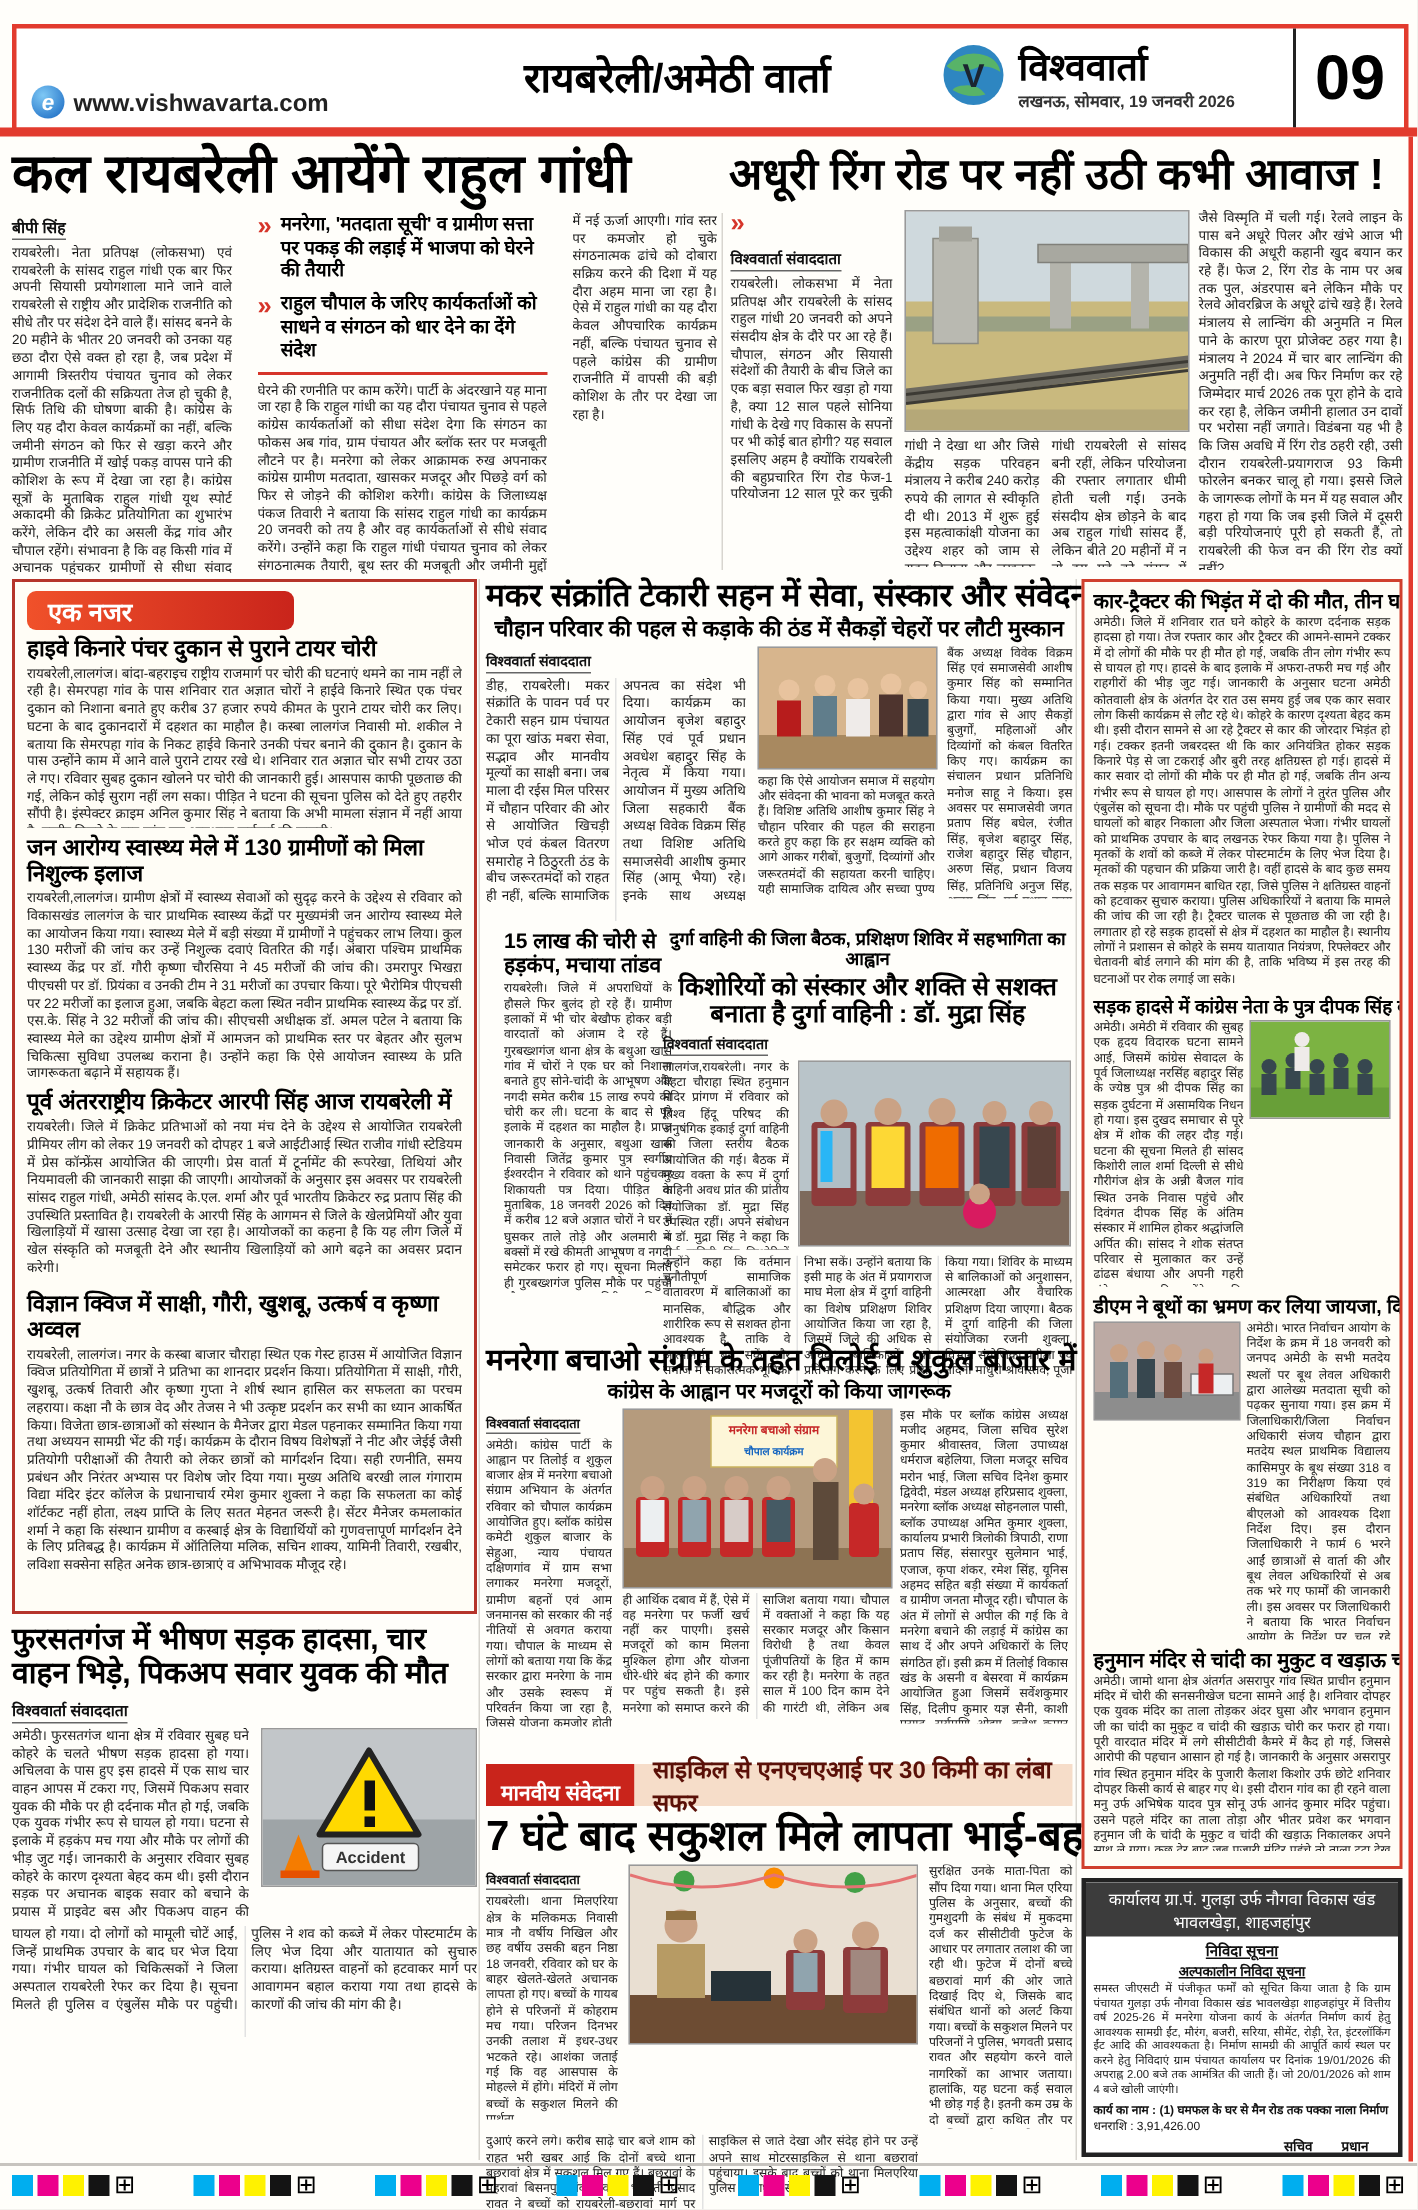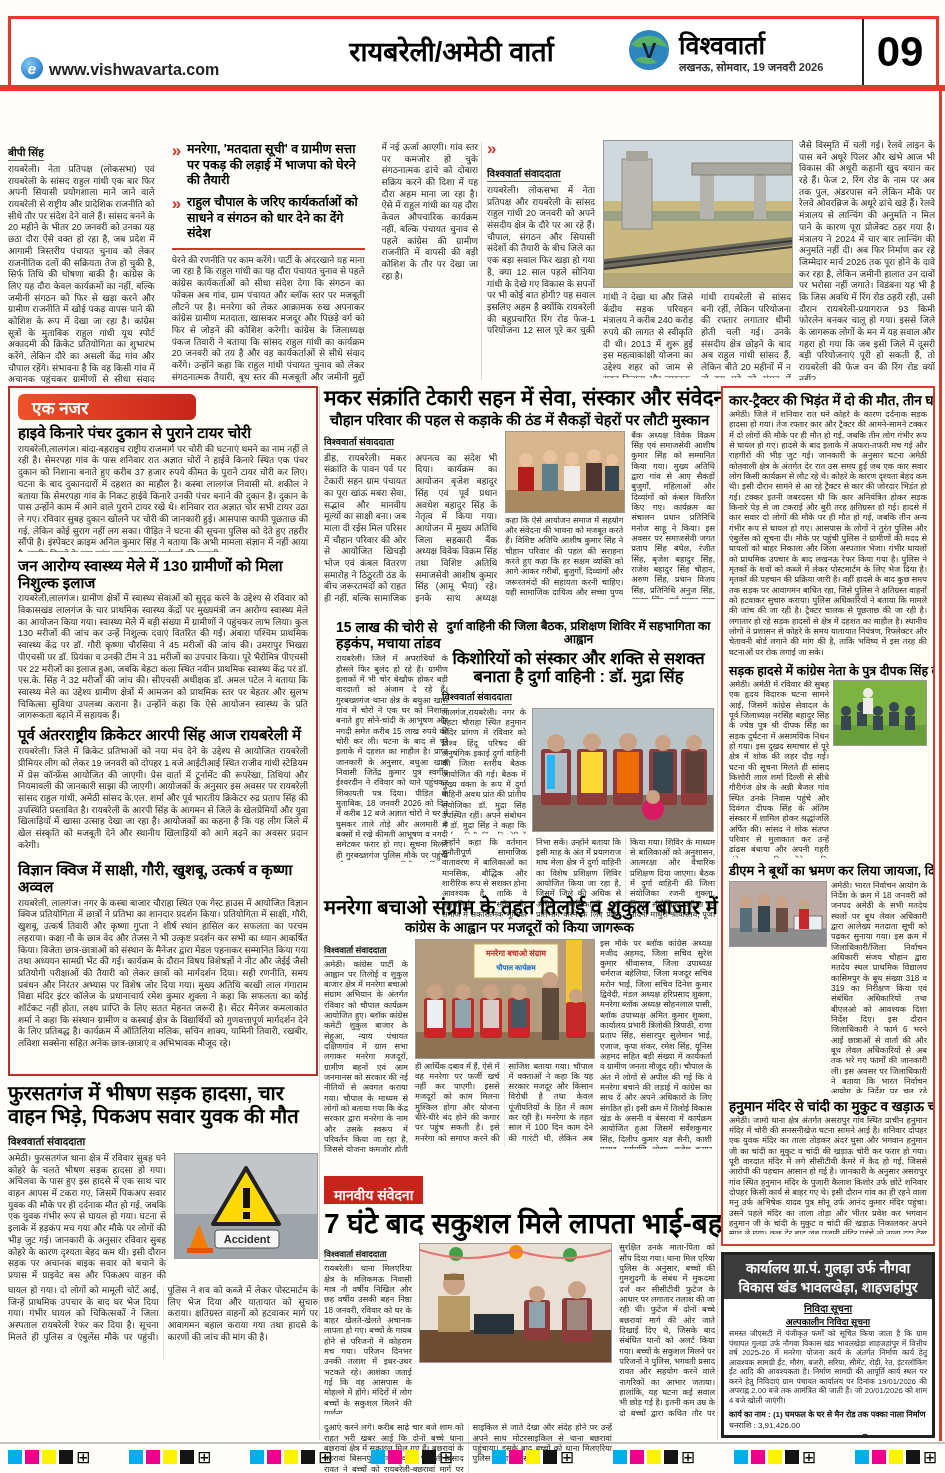--- a/index.html
+++ b/index.html
@@ -54,20 +54,22 @@
         <span style="font-size:11px;font-weight:bold;color:#333">लखनऊ, सोमवार, 19 जनवरी 2026</span>
       </span>
     </div>
     <div style="width:72px;border-left:2px solid #222;display:flex;align-items:center;justify-content:center">
       <span class="hl" style="font-size:42px">09</span>
     </div>
   </div>
   <div class="abs" style="left:0;top:85px;width:945px;height:6px;background:#e23b2e"></div>
   <div class="abs" style="left:939px;top:91px;width:3px;height:1350px;background:#e23b2e"></div>
 
+  <div class="abs hl nw" style="left:8px;top:96px;width:472px;font-size:36px">कल रायबरेली आयेंगे राहुल गांधी</div>
+  <div class="abs hl nw" style="left:486px;top:101px;width:450px;font-size:29px">अधूरी रिंग रोड पर नहीं उठी कभी आवाज !</div>
 
   <div class="abs" style="left:8px;top:142px;width:470px;height:240px;display:flex;gap:17px">
     <div style="width:152px">
       <span class="by">बीपी सिंह</span>
       <div class="bd" style="height:220px">रायबरेली। नेता प्रतिपक्ष (लोकसभा) एवं रायबरेली के सांसद राहुल गांधी एक बार फिर अपनी सियासी प्रयोगशाला माने जाने वाले रायबरेली से राष्ट्रीय और प्रादेशिक राजनीति को सीधे तौर पर संदेश देने वाले हैं। सांसद बनने के 20 महीने के भीतर 20 जनवरी को उनका यह छठा दौरा ऐसे वक्त हो रहा है, जब प्रदेश में आगामी त्रिस्तरीय पंचायत चुनाव को लेकर राजनीतिक दलों की सक्रियता तेज हो चुकी है, सिर्फ तिथि की घोषणा बाकी है। कांग्रेस के लिए यह दौरा केवल कार्यक्रमों का नहीं, बल्कि जमीनी संगठन को फिर से खड़ा करने और ग्रामीण राजनीति में खोई पकड़ वापस पाने की कोशिश के रूप में देखा जा रहा है। कांग्रेस सूत्रों के मुताबिक राहुल गांधी यूथ स्पोर्ट अकादमी की क्रिकेट प्रतियोगिता का शुभारंभ करेंगे, लेकिन दौरे का असली केंद्र गांव और चौपाल रहेंगे। संभावना है कि वह किसी गांव में अचानक पहुंचकर ग्रामीणों से सीधा संवाद करेंगे। मनरेगा, रोजगार, पंचायतों की भूमिका, मतदाता सूची, 'वोट की चोरी' और लोकतांत्रिक संस्थाओं के कमजोर होने जैसे मुद्दों को सामने रखकर भाजपा सरकार को</div>
     </div>
     <div style="width:200px">
       <div class="bullets">
         <div class="bull">
             <span class="chev">»</span>
@@ -272,20 +274,23 @@
         <div class="bd8 c2" style="height:84px;margin-top:3px">ही आर्थिक दबाव में हैं, ऐसे में वह मनरेगा पर फर्जी खर्च नहीं कर पाएगी। इससे मजदूरों को काम मिलना मुश्किल होगा और योजना धीरे-धीरे बंद होने की कगार पर पहुंच सकती है। इसे मनरेगा को समाप्त करने की साजिश बताया गया। चौपाल में वक्ताओं ने कहा कि यह सरकार मजदूर और किसान विरोधी है तथा केवल पूंजीपतियों के हित में काम कर रही है। मनरेगा के तहत साल में 100 दिन काम देने की गारंटी थी, लेकिन अब इसे सीमित कर 60 दिन करने या योजना बंद करने की आशंका पैदा हो गई है। इसी कारण कांग्रेस पार्टी जनता के बीच जाकर लोगों को जागरूक कर रही है और उनके अधिकारों की लड़ाई लड़ रही है।</div>
       </div>
       <div class="bd8" style="width:112px;height:210px">इस मौके पर ब्लॉक कांग्रेस अध्यक्ष मजीद अहमद, जिला सचिव सुरेश कुमार श्रीवास्तव, जिला उपाध्यक्ष धर्मराज बहेलिया, जिला मजदूर सचिव मरोन भाई, जिला सचिव दिनेश कुमार द्विवेदी, मंडल अध्यक्ष हरिप्रसाद शुक्ला, मनरेगा ब्लॉक अध्यक्ष सोहनलाल पासी, ब्लॉक उपाध्यक्ष अमित कुमार शुक्ला, कार्यालय प्रभारी त्रिलोकी त्रिपाठी, राणा प्रताप सिंह, संसारपुर सुलेमान भाई, एजाज, कृपा शंकर, रमेश सिंह, यूनिस अहमद सहित बड़ी संख्या में कार्यकर्ता व ग्रामीण जनता मौजूद रही। चौपाल के अंत में लोगों से अपील की गई कि वे मनरेगा बचाने की लड़ाई में कांग्रेस का साथ दें और अपने अधिकारों के लिए संगठित हों। इसी क्रम में तिलोई विकास खंड के असनी व बेसरवा में कार्यक्रम आयोजित हुआ जिसमें सर्वेशकुमार सिंह, दिलीप कुमार यज्ञ सैनी, काशी प्रसाद, सूर्यमणि ओझा, बृजेश कुमार तिवारी आदि लोग मौजूद रहे।</div>
     </div>
   </div>
 
   <div class="abs" style="left:324px;top:1176px;width:391px;height:28px;display:flex;align-items:stretch">
     <div style="background:#c9241b;color:#fff;font-weight:bold;font-size:14px;display:flex;align-items:flex-end;padding:0 10px">
       <span>मानवीय संवेदना</span>
       </div>
+    <div style="background:#f6ddc9;color:#5a1008;font-weight:bold;font-size:16px;flex:1;display:flex;align-items:center;padding:0 12px">
+      <span>साइकिल से एनएचएआई पर 30 किमी का लंबा सफर</span>
+      </div>
   </div>
 
   <div class="abs" style="left:324px;top:1208px;width:391px;height:232px">
     <div class="hl nw" style="font-size:28px">7 घंटे बाद सकुशल मिले लापता भाई-बहन</div>
     <div style="display:flex;gap:7px;margin-top:4px">
       <div style="width:88px">
         <span class="by" style="font-size:8.5px">विश्ववार्ता संवाददाता</span>
         <div class="bd8" style="height:150px">रायबरेली। थाना मिलएरिया क्षेत्र के मलिकमऊ निवासी मात्र नौ वर्षीय निखिल और छह वर्षीय उसकी बहन निष्ठा 18 जनवरी, रविवार को घर के बाहर खेलते-खेलते अचानक लापता हो गए। बच्चों के गायब होने से परिजनों में कोहराम मच गया। परिजन दिनभर उनकी तलाश में इधर-उधर भटकते रहे। आशंका जताई गई कि वह आसपास के मोहल्ले में होंगे। मंदिरों में लोग बच्चों के सकुशल मिलने की प्रार्थना,</div>
       </div>
       <div class="ph" style="width:192px;height:118px">
@@ -360,21 +365,21 @@
         </svg>
       </div>
       <div class="bd8" style="height:212px">अमेठी। भारत निर्वाचन आयोग के निर्देश के क्रम में 18 जनवरी को जनपद अमेठी के सभी मतदेय स्थलों पर बूथ लेवल अधिकारी द्वारा आलेख्य मतदाता सूची को पढ़कर सुनाया गया। इस क्रम में जिलाधिकारी/जिला निर्वाचन अधिकारी संजय चौहान द्वारा मतदेय स्थल प्राथमिक विद्यालय कासिमपुर के बूथ संख्या 318 व 319 का निरीक्षण किया एवं संबंधित अधिकारियों तथा बीएलओ को आवश्यक दिशा निर्देश दिए। इस दौरान जिलाधिकारी ने फार्म 6 भरने आईं छात्राओं से वार्ता की और बूथ लेवल अधिकारियों से अब तक भरे गए फार्मों की जानकारी ली। इस अवसर पर जिलाधिकारी ने बताया कि भारत निर्वाचन आयोग के निर्देश पर चल रहे विशेष प्रारूप पुनरीक्षण अभियान के अंतर्गत आज जनपद अमेठी की चारों विधानसभाओं के समस्त मतदेय स्थलों पर बूथ लेवल अधिकारियों द्वारा आलेख्य मतदाता सूची पढ़कर सुनाई जा रही है, उनके पास फार्म संख्या 6, 7, 8 उपलब्ध है इसके साथ ही उनके पास एसएसडी लिस्ट व जिनकी अब तक मैपिंग नहीं हो सकी उनकी भी लिस्ट उपलब्ध है। उद्देश्य यह है कि जहां एसआईआर अभियान के द्वारा वोटर लिस्ट को पूरी तरह से पारदर्शी बनाने का प्रयास किया जा रहा है वहीं वह लोग जो किसी कारण से मतदाता सूची में शामिल होने से रह गए हैं या एसडी लिस्ट में किसी तरह से उनका नाम आ गया है और वह पात्र हैं और ऐसे नए वोटर जो 1 जनवरी 2026 को 18 वर्ष की आयु पूर्ण कर रहे हैं उन सभी को मतदाता सूची में शामिल किया जाएगा। इस कार्य की निगरानी करने के लिए जिले के वरिष्ठ अधिकारियों द्वारा बूथों का लगातार निरीक्षण किया जा रहा है।</div>
     </div>
 
     <div class="hl nw" style="font-size:13.5px;margin-top:6px">हनुमान मंदिर से चांदी का मुकुट व खड़ाऊ चोरी</div>
     <div class="bd8" style="height:118px;margin-top:2px">अमेठी। जामो थाना क्षेत्र अंतर्गत असरापुर गांव स्थित प्राचीन हनुमान मंदिर में चोरी की सनसनीखेज घटना सामने आई है। शनिवार दोपहर एक युवक मंदिर का ताला तोड़कर अंदर घुसा और भगवान हनुमान जी का चांदी का मुकुट व चांदी की खड़ाऊ चोरी कर फरार हो गया। पूरी वारदात मंदिर में लगे सीसीटीवी कैमरे में कैद हो गई, जिससे आरोपी की पहचान आसान हो गई है। जानकारी के अनुसार असरापुर गांव स्थित हनुमान मंदिर के पुजारी कैलाश किशोर उर्फ छोटे शनिवार दोपहर किसी कार्य से बाहर गए थे। इसी दौरान गांव का ही रहने वाला मनु उर्फ अभिषेक यादव पुत्र सोनू उर्फ आनंद कुमार मंदिर पहुंचा। उसने पहले मंदिर का ताला तोड़ा और भीतर प्रवेश कर भगवान हनुमान जी के चांदी के मुकुट व चांदी की खड़ाऊ निकालकर अपने साथ ले गया। कुछ देर बाद जब पुजारी मंदिर पहुंचे तो ताला टूटा देख उनके होश उड़ गए। अंदर जाकर देखा तो मुकुट व खड़ाऊ गायब थे। इसके बाद उन्होंने सीसीटीवी फुटेज खंगाली, जिसमें युवक साफ तौर पर चोरी करते हुए दिखाई दिया। फुटेज के आधार पर आरोपी की पहचान मनु उर्फ अभिषेक यादव के रूप में हुई। घटना की जानकारी मिलते ही स्थानीय लोगों में आक्रोश फैल गया। ग्रामीणों ने तुरंत पुलिस को सूचना दी और आरोपी के खिलाफ कड़ी कार्रवाई की मांग की। पुजारी कैलाश किशोर ने जामो थाने में तहरीर देकर आरोपी के विरुद्ध मुकदमा दर्ज कराने की मांग की है।</div>
   </div>
 
   <div class="abs" style="left:721px;top:1252px;width:214px;height:186px;border:3px solid #222;background:#fff;box-sizing:border-box;overflow:hidden">
-    <div style="background:#3c3c3c;color:#fff;font-weight:bold;font-size:14px;text-align:center;padding:3px 4px">कार्यालय ग्रा.पं. गुलड़ा उर्फ नौगवा विकास खंड भावलखेड़ा, शाहजहांपुर</div>
+    <div style="background:#3c3c3c;color:#fff;font-weight:normal;font-size:11px;text-align:center;padding:3px 4px">कार्यालय ग्रा.पं. गुलड़ा उर्फ नौगवा विकास खंड भावलखेड़ा, शाहजहांपुर</div>
     <div class="tc" style="font-weight:bold;font-size:10px;text-decoration:underline;margin-top:2px">निविदा सूचना</div>
     <div class="tc" style="font-weight:bold;font-size:9px;text-decoration:underline">अल्पकालीन निविदा सूचना</div>
     <div class="bd8" style="height:78px;padding:1px 5px;font-size:7.6px">समस्त जीएसटी में पंजीकृत फर्मों को सूचित किया जाता है कि ग्राम पंचायत गुलड़ा उर्फ नौगवा विकास खंड भावलखेड़ा शाहजहांपुर में वित्तीय वर्ष 2025-26 में मनरेगा योजना कार्य के अंतर्गत निर्माण कार्य हेतु आवश्यक सामग्री ईंट, मौरंग, बजरी, सरिया, सीमेंट, रोड़ी, रेत, इंटरलॉकिंग ईंट आदि की आवश्यकता है। निर्माण सामग्री की आपूर्ति कार्य स्थल पर करने हेतु निविदाएं ग्राम पंचायत कार्यालय पर दिनांक 19/01/2026 की अपराह्न 2.00 बजे तक आमंत्रित की जाती हैं। जो 20/01/2026 को शाम 4 बजे खोली जाएंगी।</div>
     <div style="font-weight:bold;font-size:8px;padding:0 5px">कार्य का नाम : (1) घमफल के घर से मैन रोड तक पक्का नाला निर्माण</div>
     <div style="font-size:8px;padding:0 5px">धनराशि : 3,91,426.00</div>
     <div style="display:flex;justify-content:flex-end;padding:2px 8px 0">
       <span style="text-align:center;font-size:9px;font-weight:bold">
         <span>सचिव</span><br><span>बिरला देवी</span></span>
       <span style="text-align:center;font-size:9px;font-weight:bold">
         <span>प्रधान</span><br><span>सुखरानी देवी</span></span>

